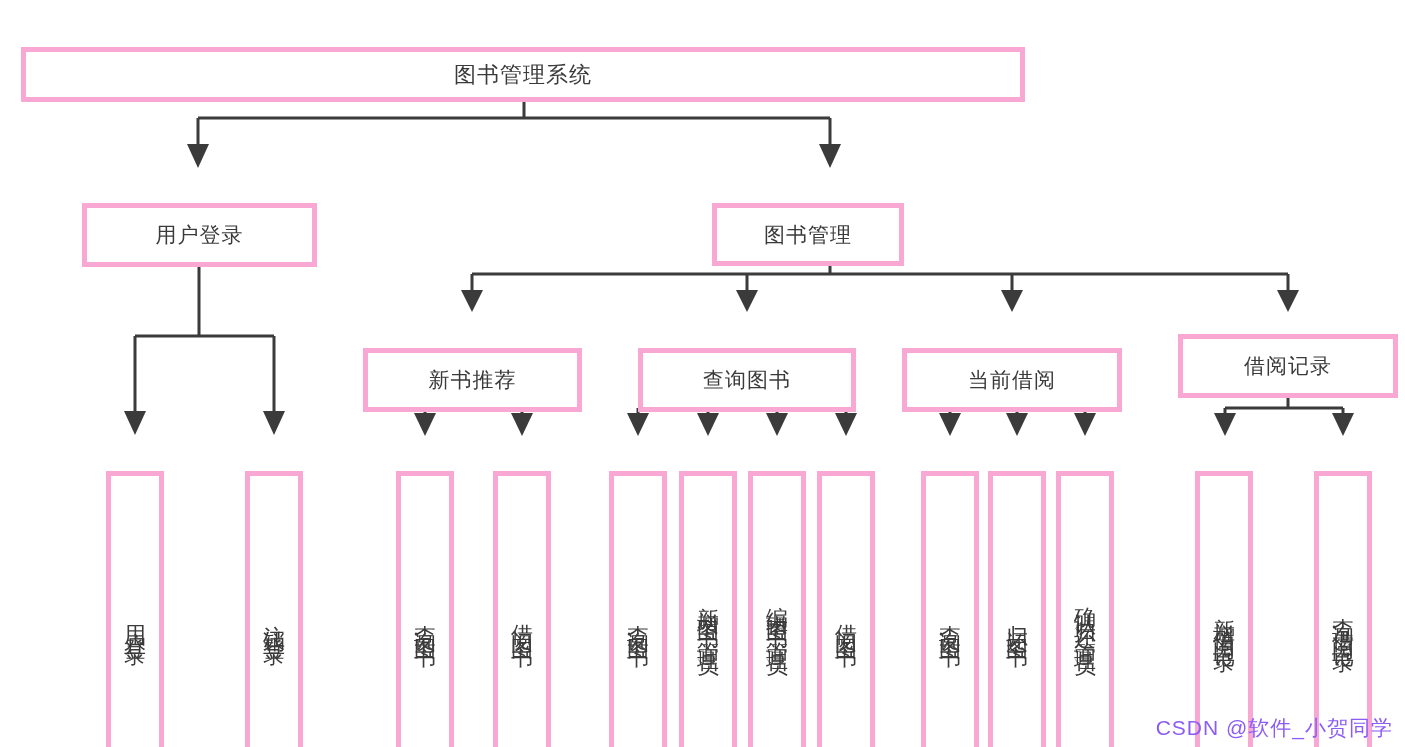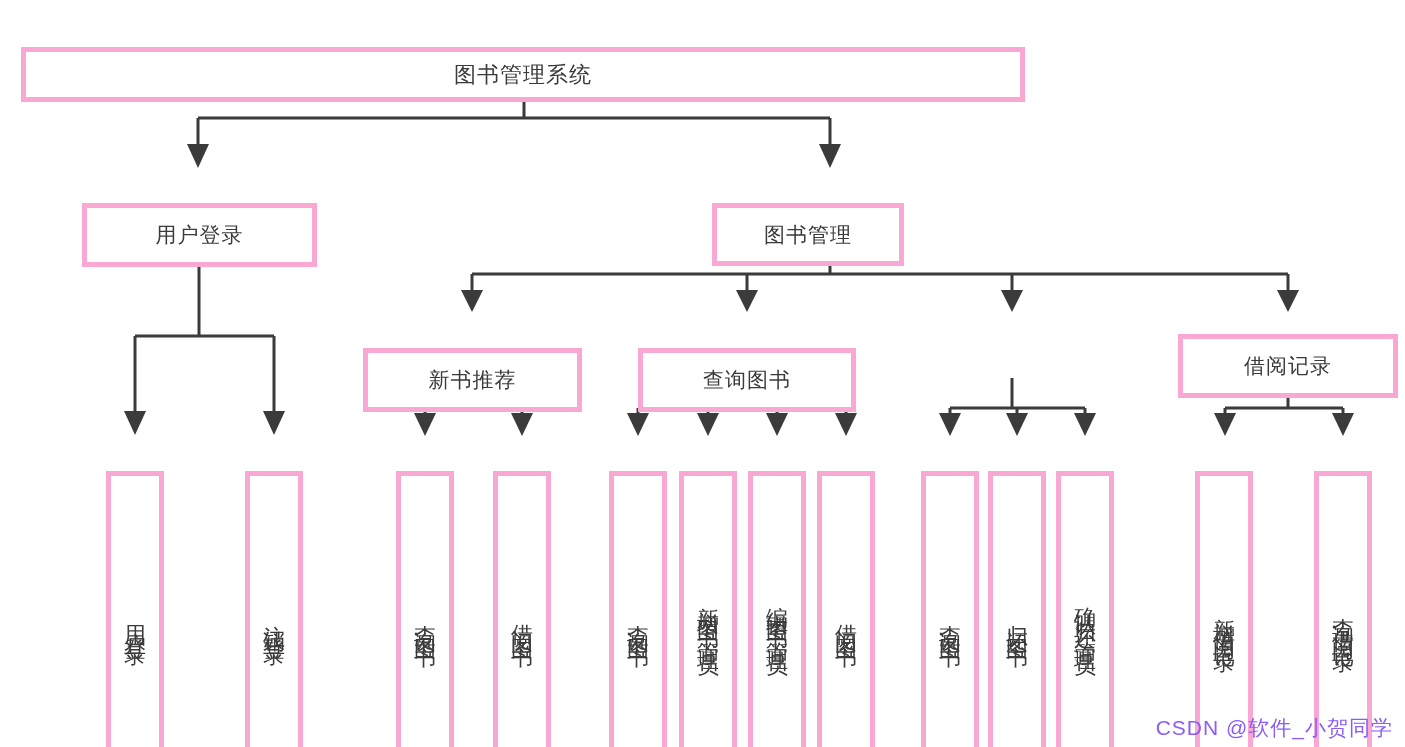--- a/index.html
+++ b/index.html
@@ -105,20 +105,23 @@
   <div class="node branch" style="left:712px; top:169px; width:192px; height:63px;">
     <span>图书管理</span>
   </div>
 
   <div class="node branch" style="left:363px; top:314px; width:219px; height:64px;">
     <span>新书推荐</span>
   </div>
   <div class="node branch" style="left:638px; top:314px; width:218px; height:64px;">
     <span>查询图书</span>
   </div>
+  <div class="node branch" style="left:902px; top:314px; width:220px; height:64px;">
+    <span>当前借阅</span>
+  </div>
   <div class="node branch" style="left:1178px; top:300px; width:220px; height:64px;">
     <span>借阅记录</span>
   </div>
 
   <div class="node leaf" style="left:106px;">
     <span>用户登录</span>
   </div>
   <div class="node leaf" style="left:245px;">
     <span>注销登录</span>
   </div>

